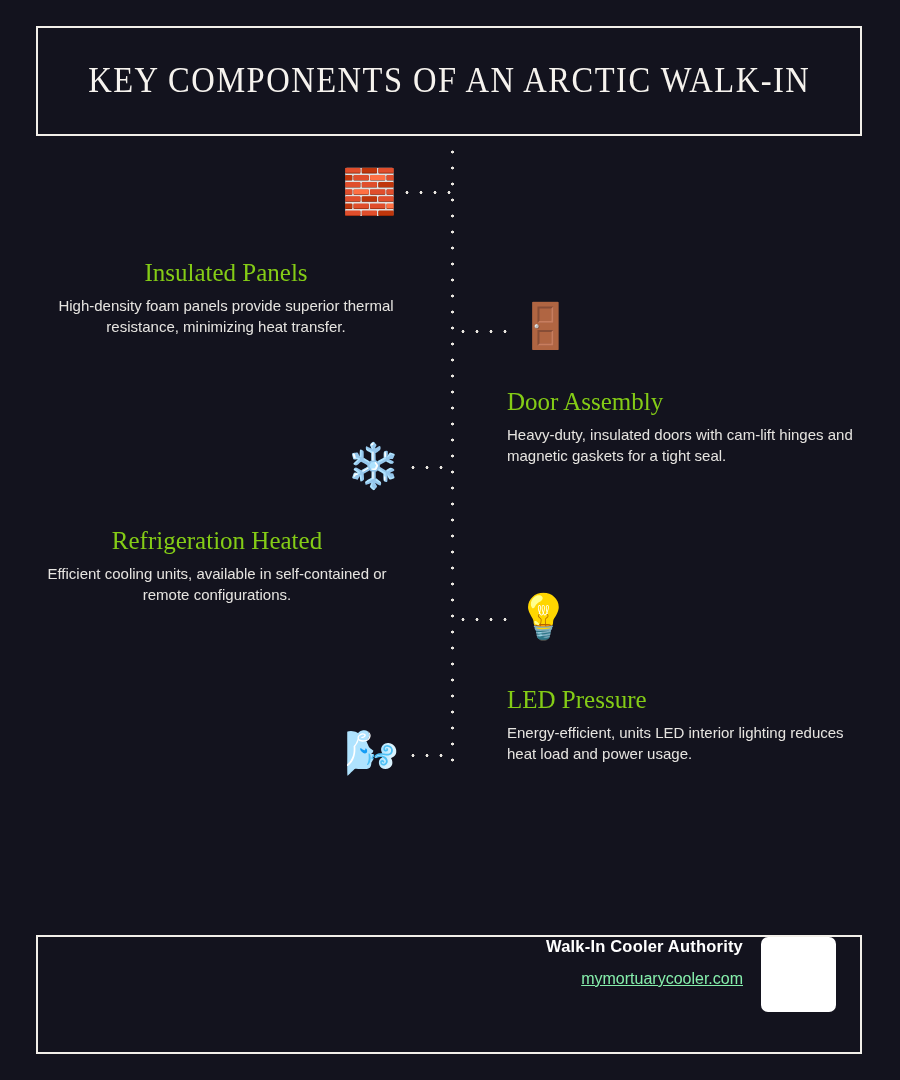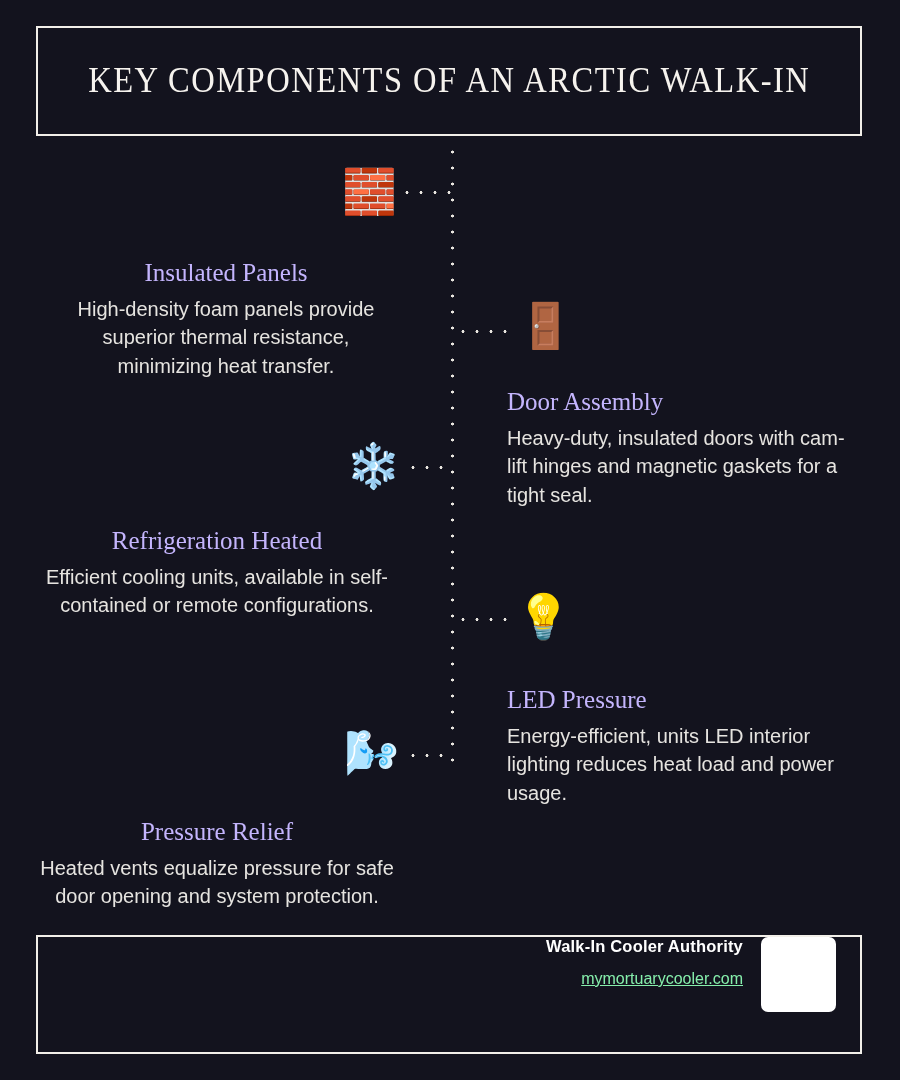--- a/index.html
+++ b/index.html
@@ -68,28 +68,28 @@
     position: absolute;
     font-size: 44px;
     line-height: 1;
     font-family: "DejaVu Sans", sans-serif;
     user-select: none;
   }
 
   .item-heading {
     font-family: "Liberation Serif", "DejaVu Serif", serif;
     font-size: 25px;
-    color: #c4b5fd;
+    color: #84cc16;
     font-weight: 400;
     margin: 0;
     line-height: 1.2;
   }
   .item-body {
     font-family: "Liberation Sans", sans-serif;
-    font-size: 20px;
+    font-size: 15px;
     line-height: 1.42;
     color: #e6e4e0;
     margin: 7px 0 0 0;
   }
 
   .side-left  { text-align: center; }
   .side-right { text-align: left; }
   .side-left .item-heading  { text-align: center; }
   .side-right .item-heading { text-align: left; }
 
@@ -166,24 +166,20 @@
   <span class="icon" style="left:346px; top:444px;">❄️</span>
   <div class="connector" style="left:406px; top:466px; width:46px;"></div>
 
   <div class="item side-right" style="left:507px; top:685px; width:356px;">
     <h2 class="item-heading">LED Pressure</h2>
     <p class="item-body">Energy-efficient, units LED interior lighting reduces heat load and power usage.</p>
   </div>
   <span class="icon" style="left:516px; top:595px;">💡</span>
   <div class="connector" style="left:456px; top:618px; width:52px;"></div>
 
-  <div class="item side-left" style="left:38px; top:817px; width:358px;">
-    <h2 class="item-heading">Pressure Relief</h2>
-    <p class="item-body">Heated vents equalize pressure for safe door opening and system protection.</p>
-  </div>
   <span class="icon" style="left:344px; top:731px;">🌬️</span>
   <div class="connector" style="left:406px; top:754px; width:46px;"></div>
 
   <div class="footer-box">
     <div class="footer-inner">
       <div class="footer-text">
         <p class="brand-name">Walk-In Cooler Authority</p>
         <p class="brand-url">mymortuarycooler.com</p>
       </div>
       <div class="brand-logo"></div>

